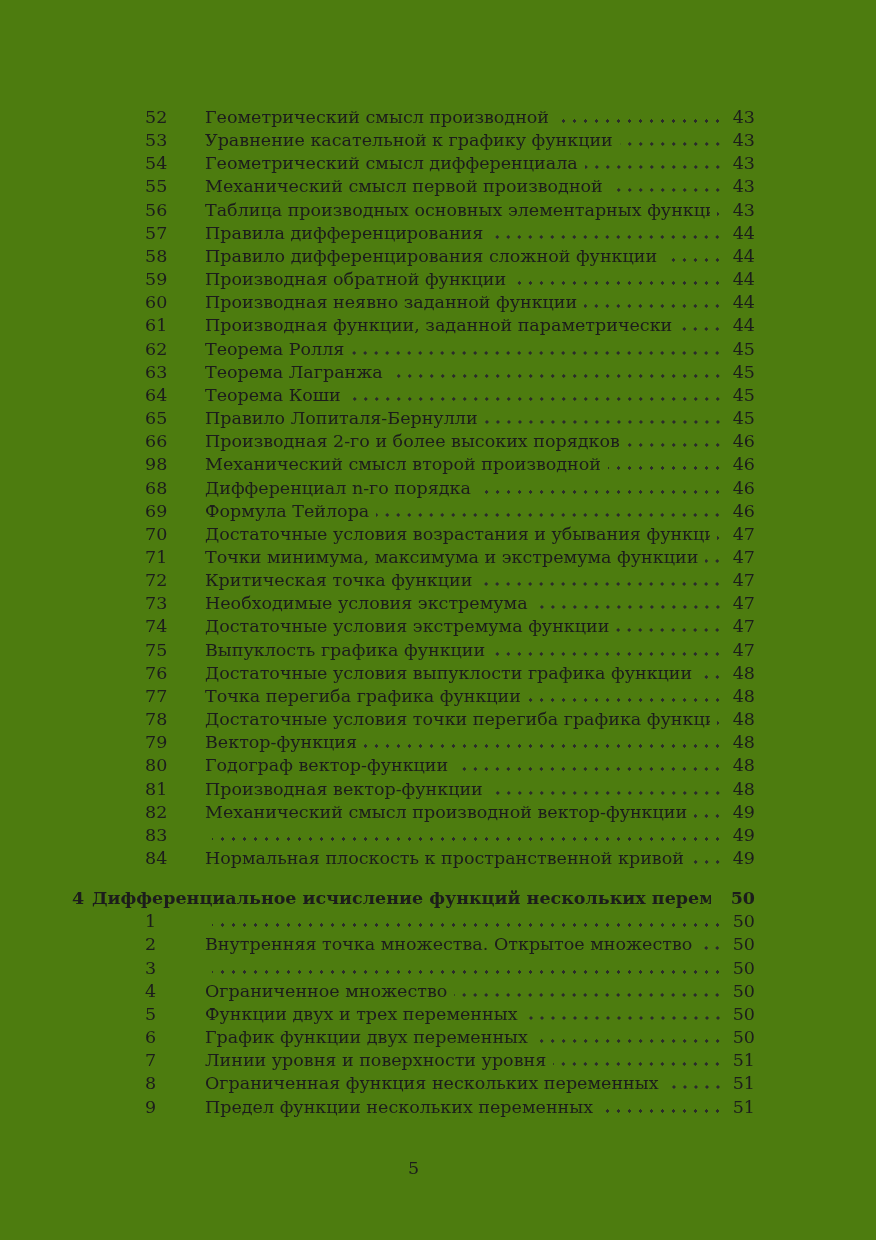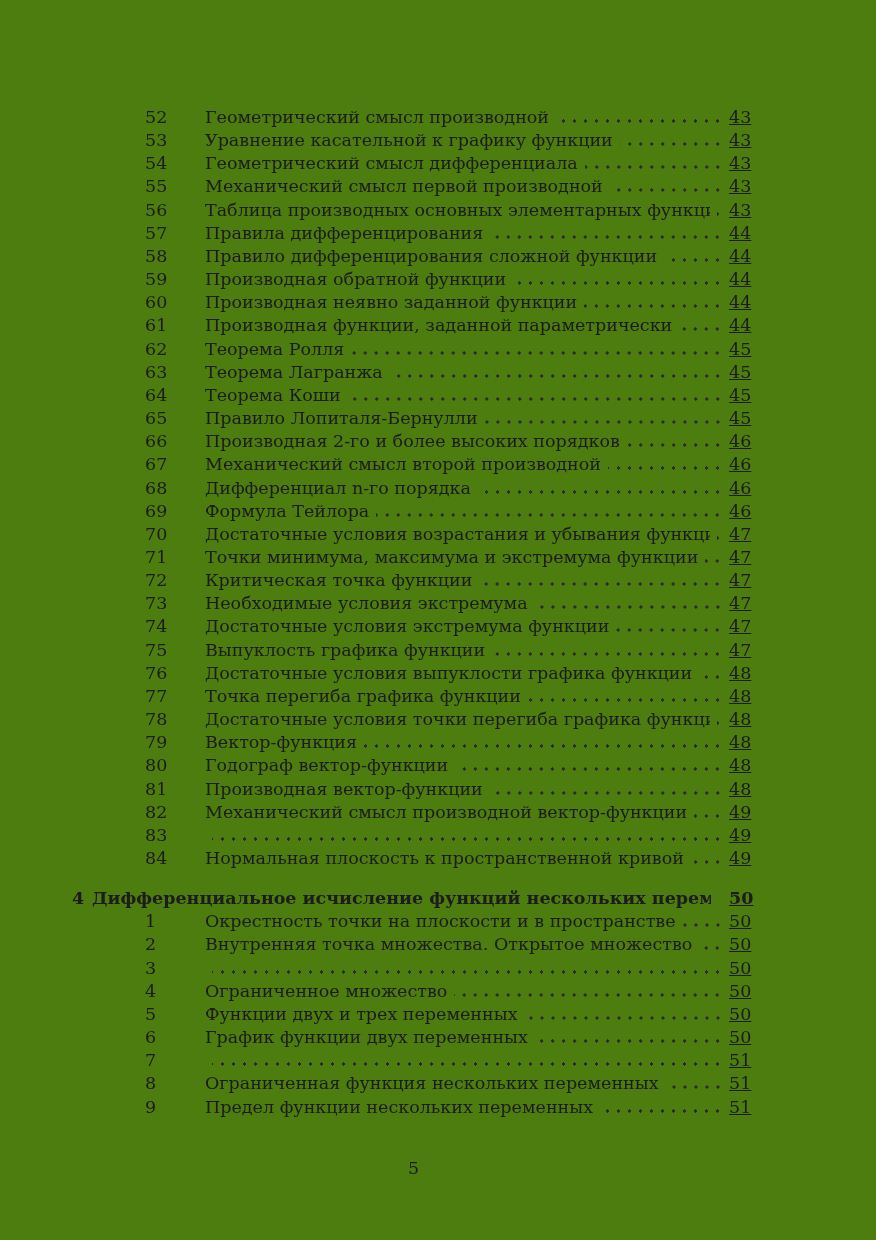--- a/index.html
+++ b/index.html
@@ -48,22 +48,21 @@
     background-size: 11px 4px;
     background-repeat: repeat-x;
     background-position: right bottom;
   }
   .leader.plain {
     background: none;
   }
   .pg {
     flex: 0 0 auto;
     min-width: 26px;
-    text-align: left;
-    text-decoration: underline;
+    text-align: right;
   }
   .row.heading {
     font-weight: bold;
     margin-top: 17px;
   }
   .row.heading .num {
     margin-left: 0;
     width: 20px;
   }
   .footer-num {
@@ -167,21 +166,21 @@
     <span class="leader"></span>
     <span class="pg">45</span>
   </div>
         <div class="row">
     <span class="num">66</span>
     <span class="title">Производная 2-го и более высоких порядков</span>
     <span class="leader"></span>
     <span class="pg">46</span>
   </div>
         <div class="row">
-    <span class="num">67</span>
+    <span class="num">98</span>
     <span class="title">Механический смысл второй производной</span>
     <span class="leader"></span>
     <span class="pg">46</span>
   </div>
         <div class="row">
     <span class="num">68</span>
     <span class="title">Дифференциал n-го порядка</span>
     <span class="leader"></span>
     <span class="pg">46</span>
   </div>
@@ -285,21 +284,20 @@
     <div class="row heading">
       <span class="num">4</span>
       <span class="title">Дифференциальное исчисление функций нескольких переменных</span>
       <span class="leader plain"></span>
       <span class="pg">50</span>
     </div>
 
     <div id="chapter4-list">
         <div class="row">
     <span class="num">1</span>
-    <span class="title">Окрестность точки на плоскости и в пространстве</span>
     <span class="leader"></span>
     <span class="pg">50</span>
   </div>
         <div class="row">
     <span class="num">2</span>
     <span class="title">Внутренняя точка множества. Открытое множество</span>
     <span class="leader"></span>
     <span class="pg">50</span>
   </div>
         <div class="row">
@@ -320,20 +318,21 @@
     <span class="pg">50</span>
   </div>
         <div class="row">
     <span class="num">6</span>
     <span class="title">График функции двух переменных</span>
     <span class="leader"></span>
     <span class="pg">50</span>
   </div>
         <div class="row">
     <span class="num">7</span>
+    <span class="title">Линии уровня и поверхности уровня</span>
     <span class="leader"></span>
     <span class="pg">51</span>
   </div>
         <div class="row">
     <span class="num">8</span>
     <span class="title">Ограниченная функция нескольких переменных</span>
     <span class="leader"></span>
     <span class="pg">51</span>
   </div>
         <div class="row">

